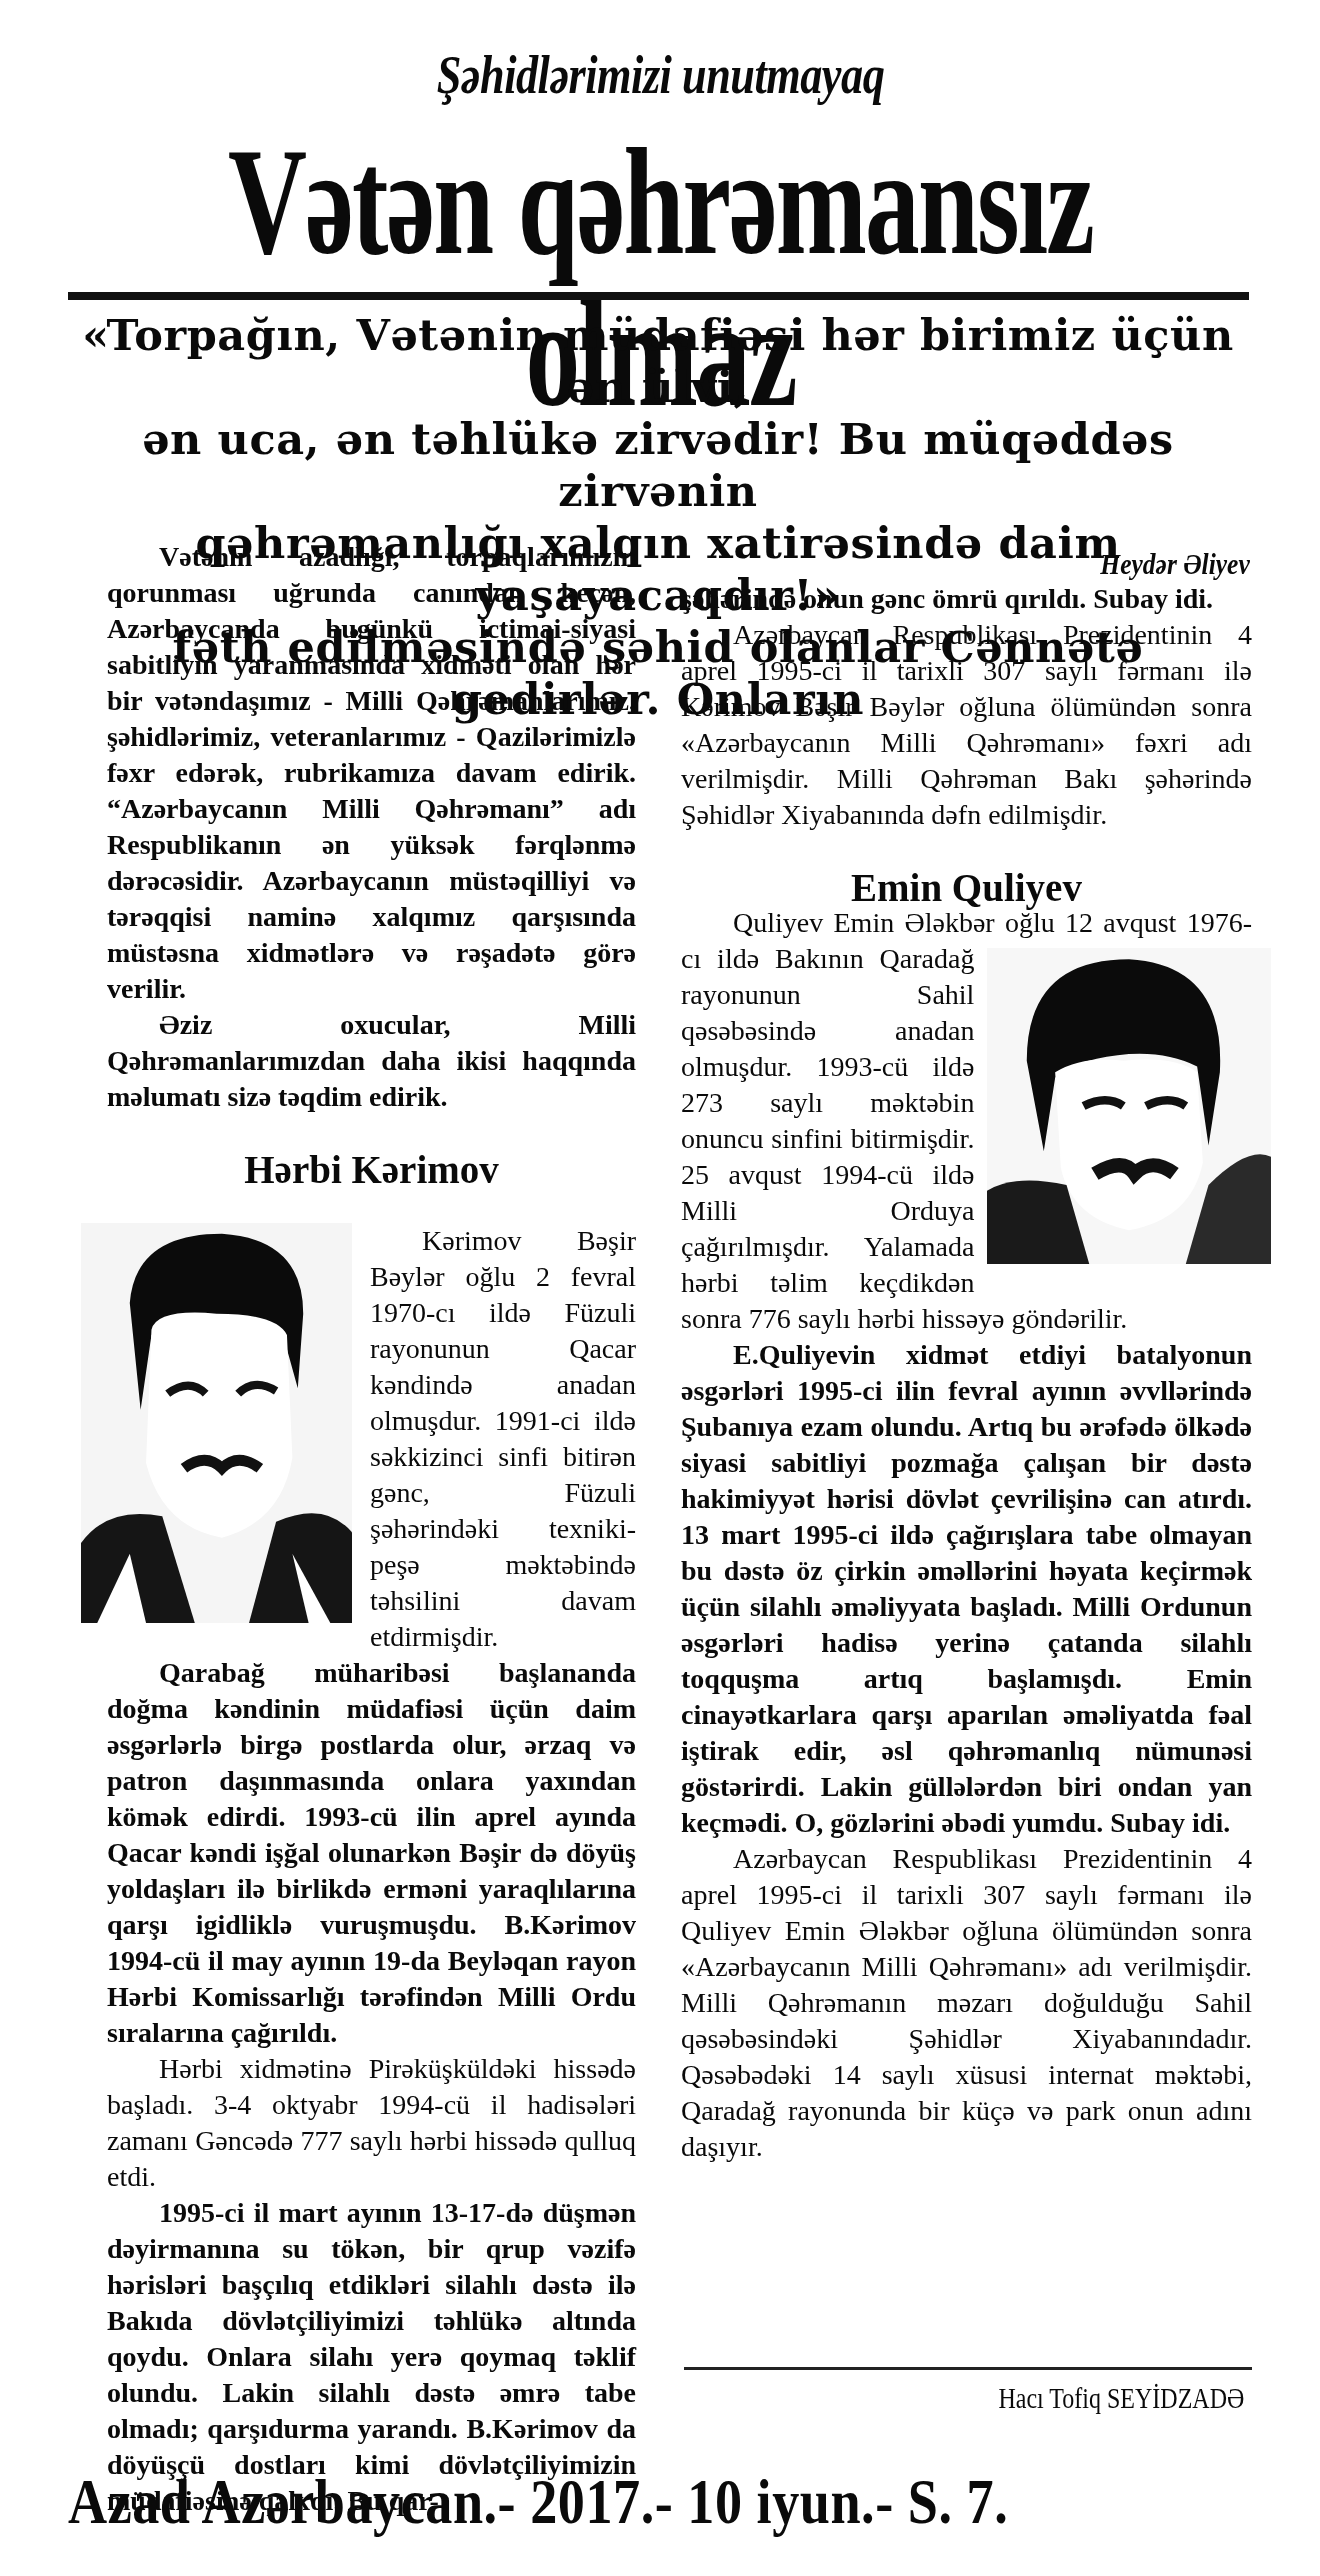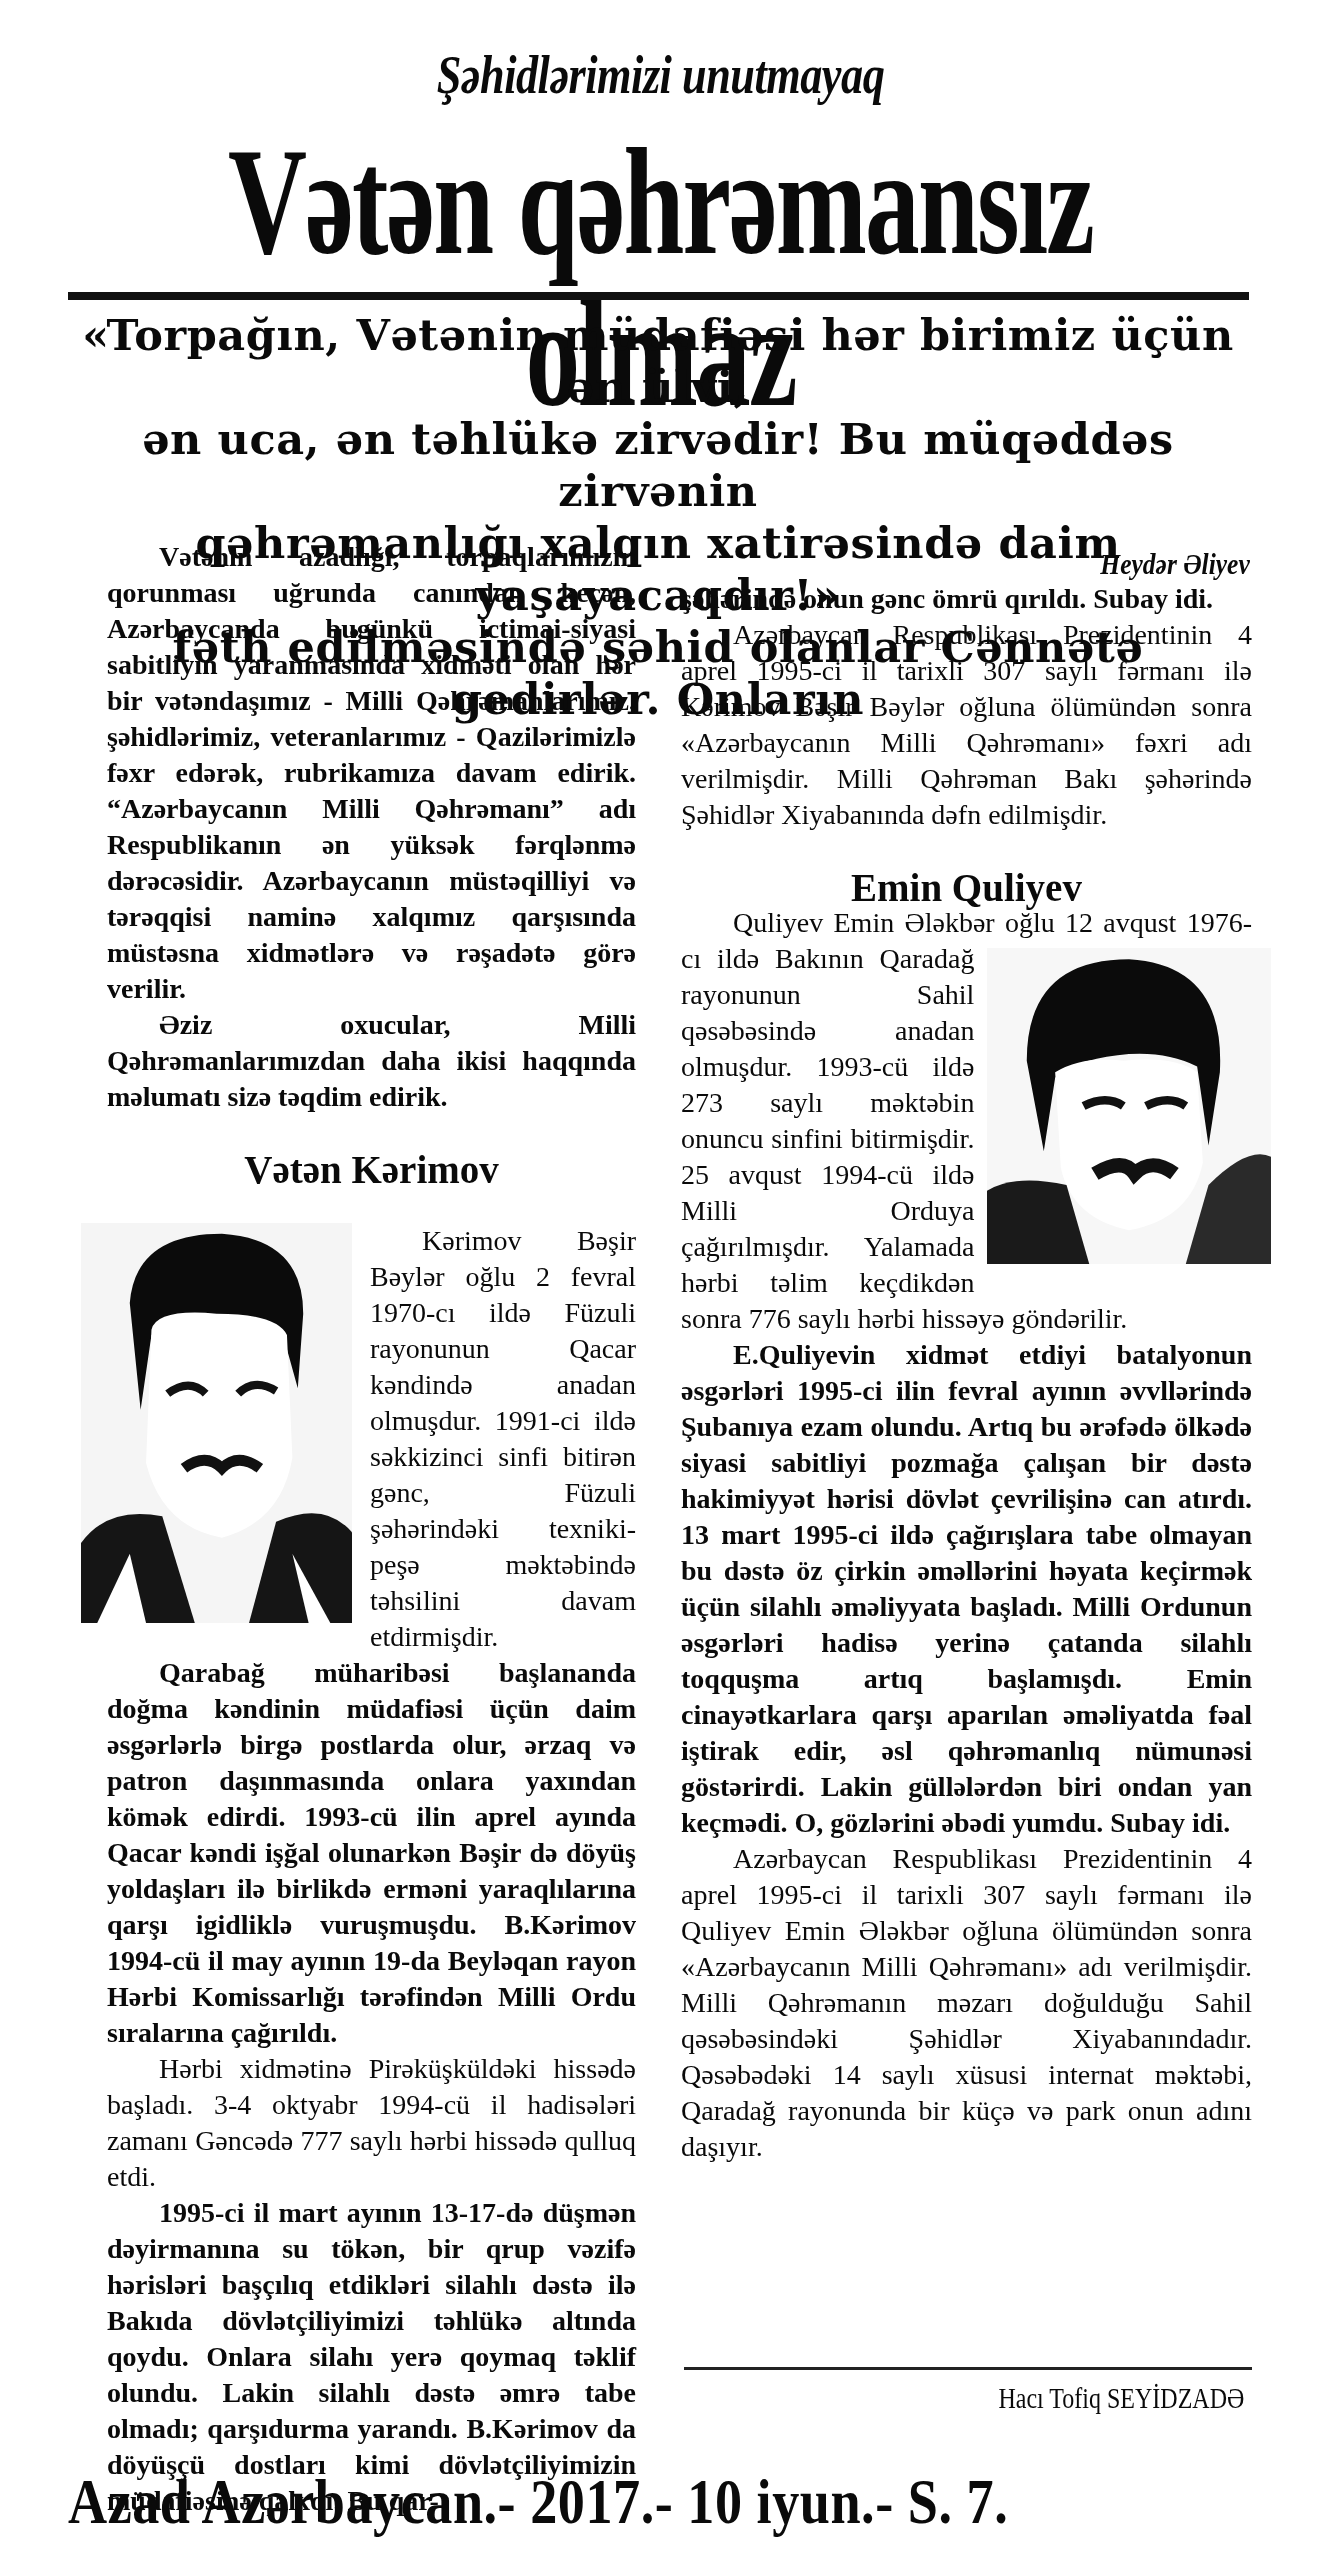--- a/index.html
+++ b/index.html
@@ -52,21 +52,21 @@
   <div>ən uca, ən təhlükə zirvədir! Bu müqəddəs zirvənin</div>
   <div>qəhrəmanlığı xalqın xatirəsində daim yaşayacaqdır!»</div>
   <div>fəth edilməsində şəhid olanlar Cənnətə gedirlər. Onların</div>
 </div>
 <div id="quote-author">Heydər Əliyev</div>
 
 <div id="col-left" class="col">
   <p class="bold">Vətənin azadlığı, torpaqlarımızın qorunması uğrunda canından keçən, Azərbaycanda bugünkü ictimai-siyasi sabitliyin yaranmasında xidməti olan hər bir vətəndaşımız - Milli Qəhrəmanlarımız, şəhidlərimiz, veteranlarımız - Qazilərimizlə fəxr edərək, rubrikamıza davam edirik. “Azərbaycanın Milli Qəhrəmanı” adı Respublikanın ən yüksək fərqlənmə dərəcəsidir. Azərbaycanın müstəqilliyi və tərəqqisi naminə xalqımız qarşısında müstəsna xidmətlərə və rəşadətə görə verilir.</p>
   <p class="bold">Əziz oxucular, Milli Qəhrəmanlarımızdan daha ikisi haqqında məlumatı sizə təqdim edirik.</p>
 
-  <div class="name-head">Vətən Kərimov</div>
+  <div class="name-head">Hərbi Kərimov</div>
 
   <div id="photo-karimov" class="photo">
     <svg viewBox="0 0 100 150" preserveAspectRatio="none">
       <rect width="100" height="150" fill="#e9e9e9"></rect>
       <rect width="100" height="150" fill="#fff" opacity="0.55"></rect>
       <path d="M18 30 Q20 4 52 4 Q82 6 82 34 L80 62 L74 40 Q60 34 52 36 Q36 34 26 42 L22 70 Z" fill="#0b0b0b"></path>
       <path d="M26 40 Q28 32 50 34 Q72 34 76 42 L78 88 Q74 112 52 118 Q30 114 24 90 Z" fill="#fff"></path>
       <path d="M32 64 Q40 58 46 64" stroke="#111" stroke-width="3" fill="none"></path>
       <path d="M58 64 Q64 58 72 63" stroke="#111" stroke-width="3" fill="none"></path>
       <path d="M38 92 Q46 86 52 92 Q58 86 66 92" stroke="#111" stroke-width="4" fill="none"></path>

